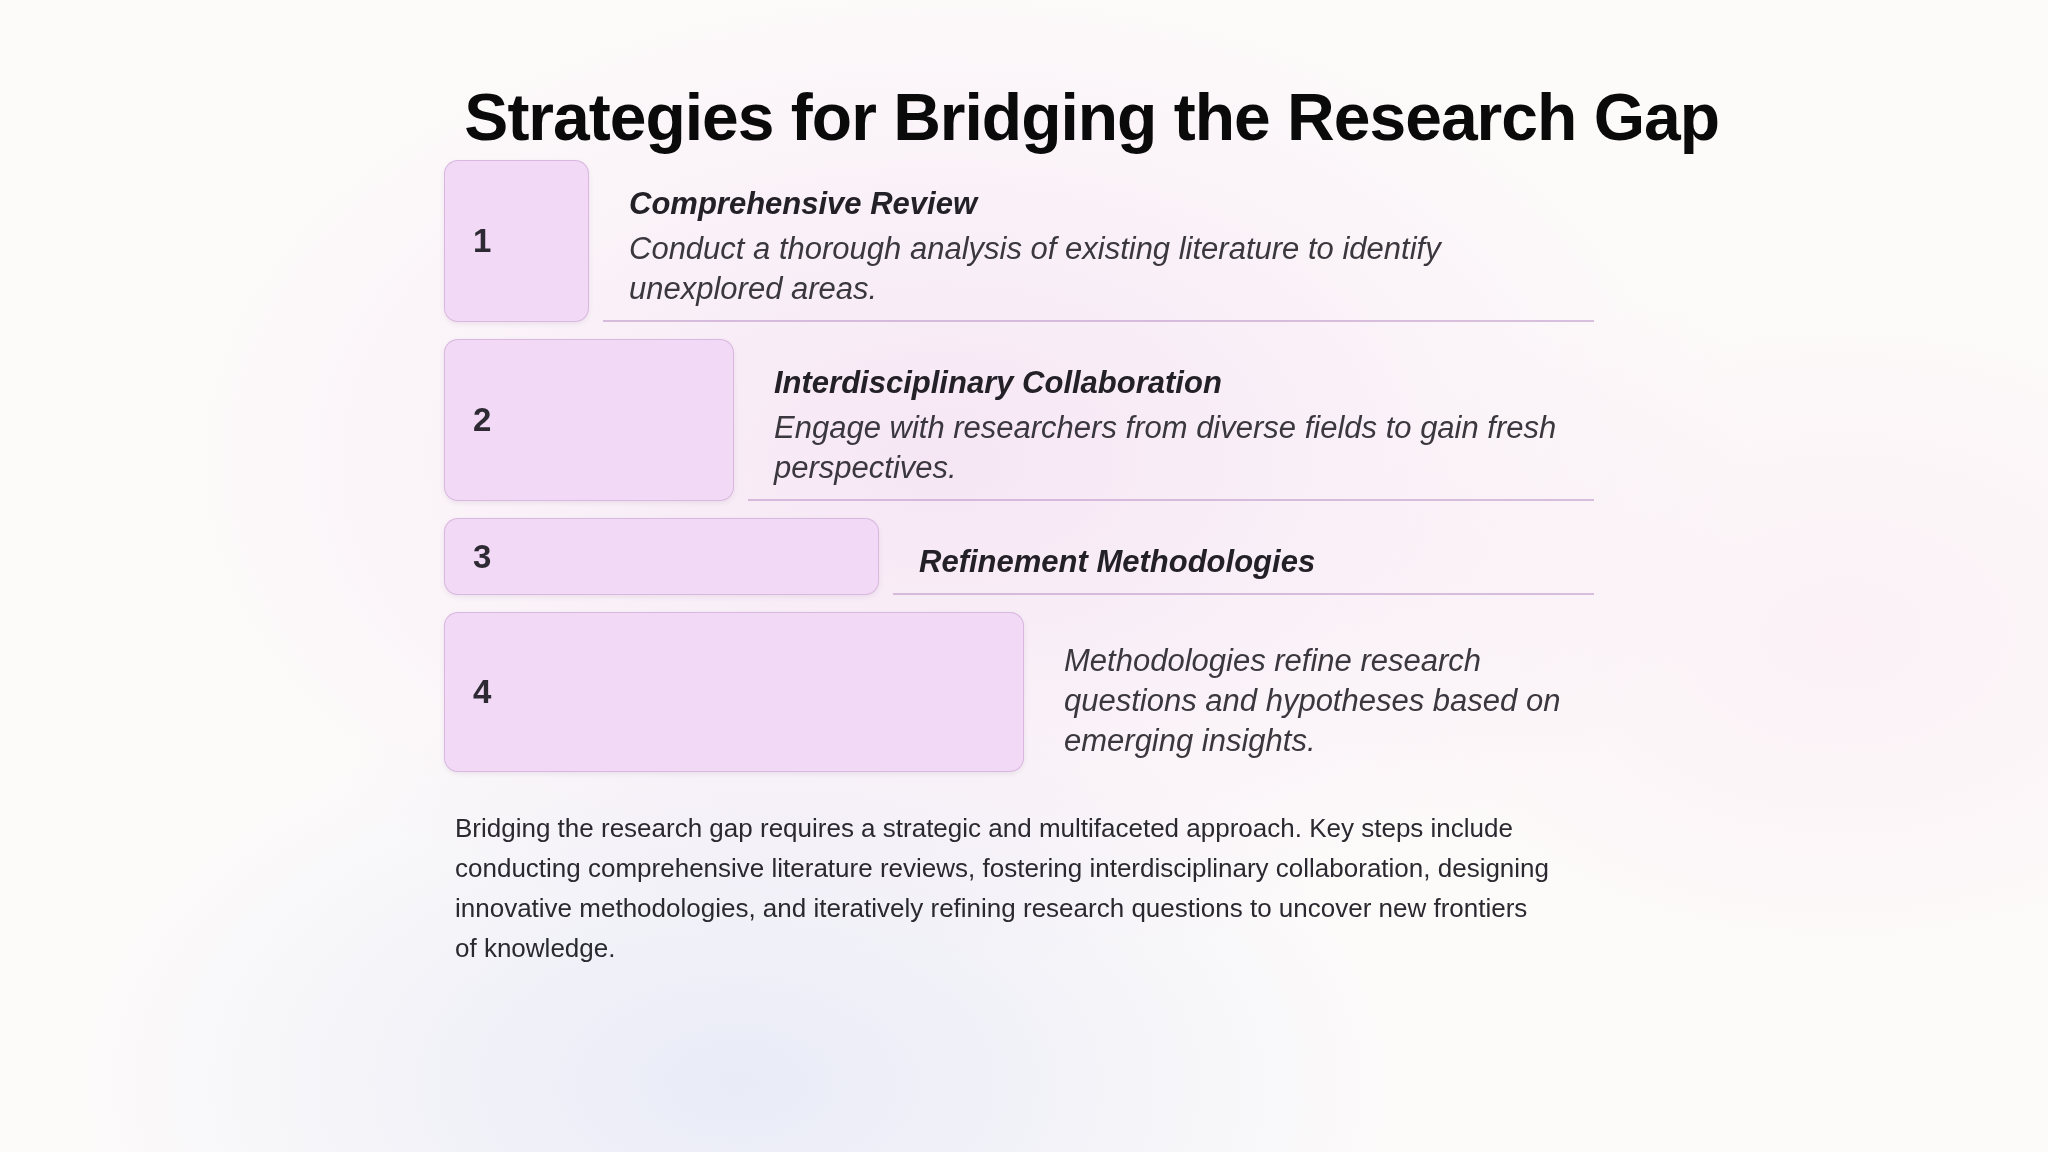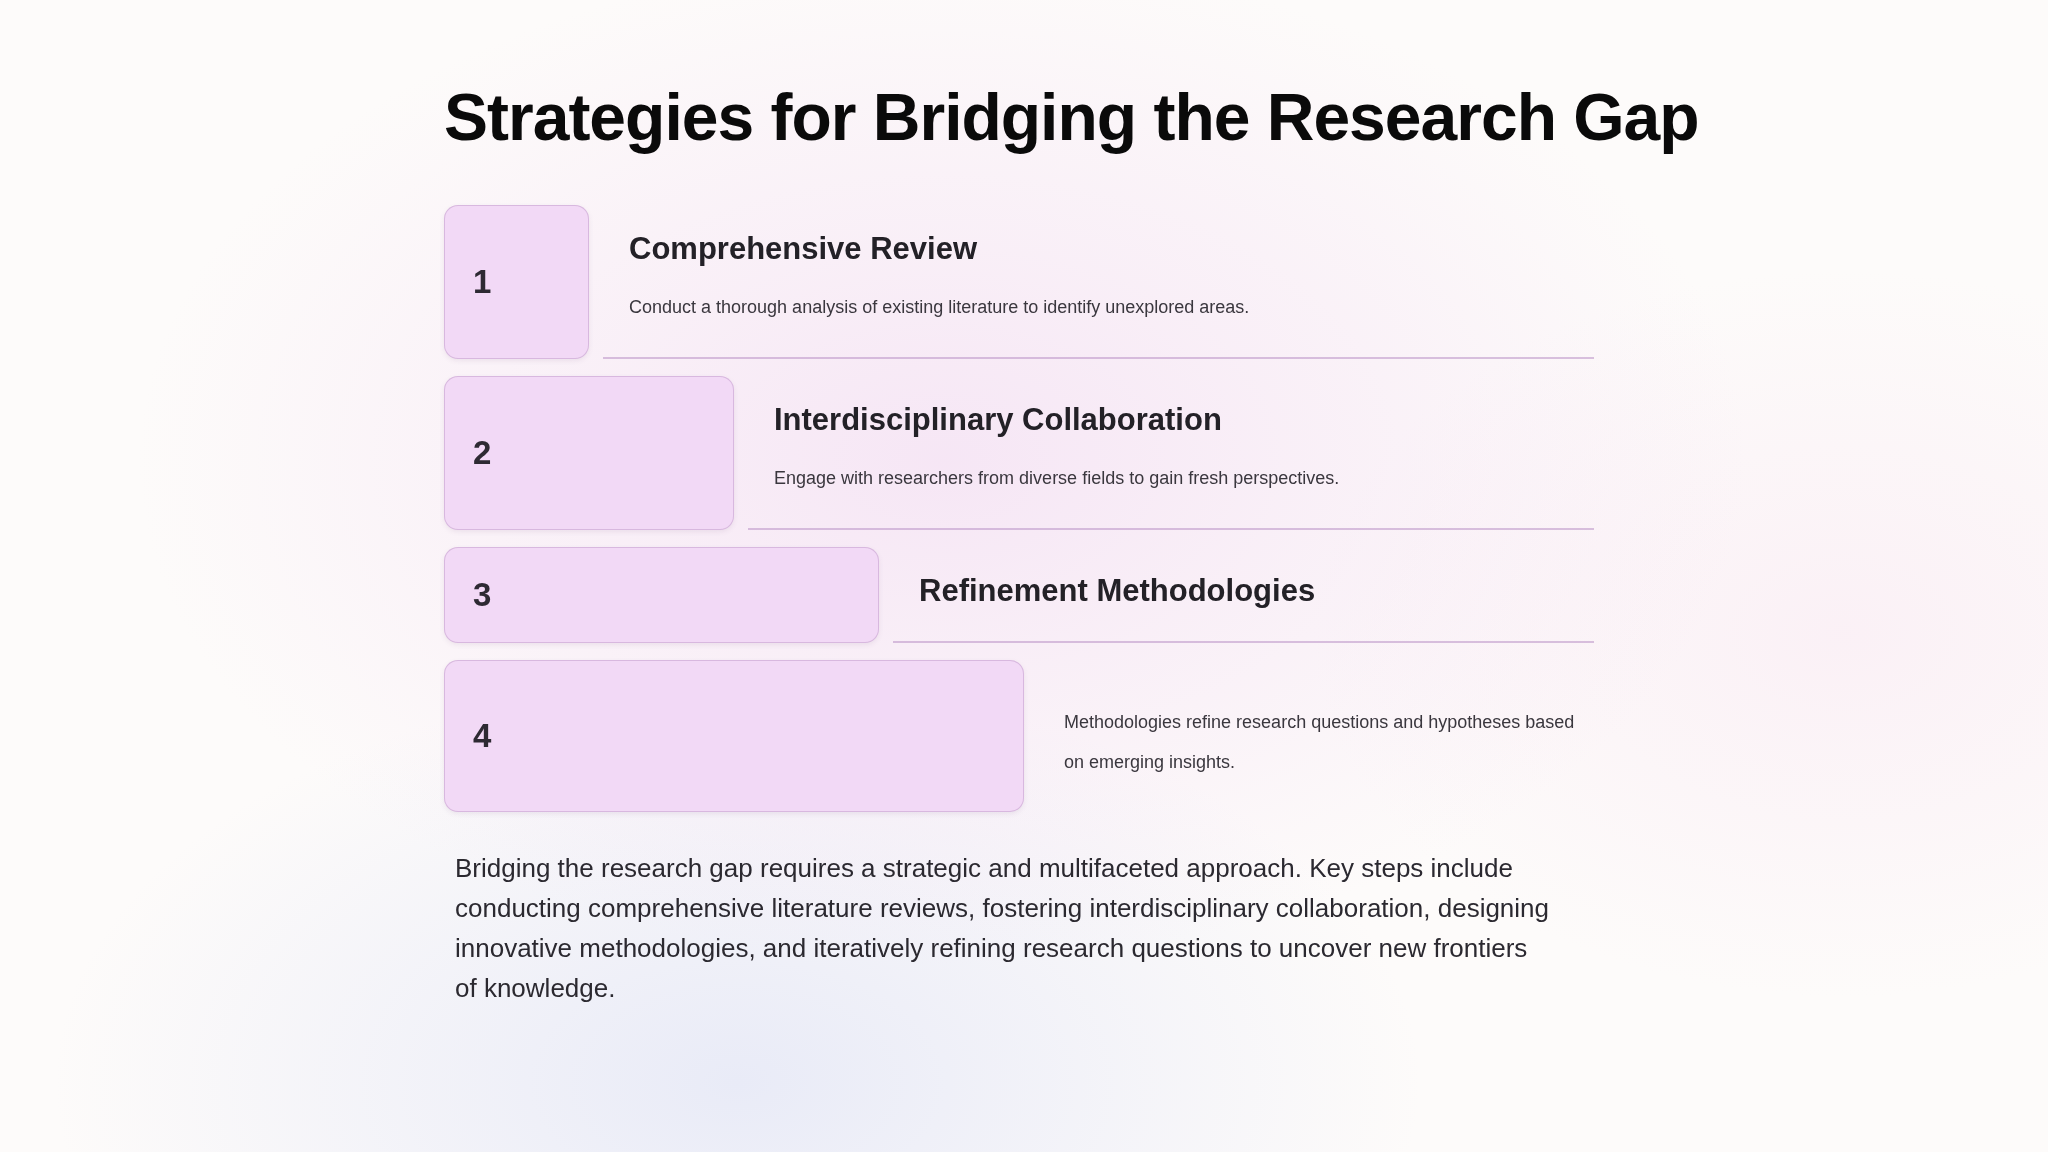--- a/index.html
+++ b/index.html
@@ -26,27 +26,26 @@
   .content {
     position: absolute;
     left: 444px;
     top: 0;
     width: 1275px;
     padding-top: 74px;
   }
 
   .page-title {
     width: 100%;
-    text-align: left;
+    text-align: right;
     font-size: 66px;
     line-height: 86px;
     font-weight: bold;
     color: #0a0a0a;
     letter-spacing: -1px;
-    margin-bottom: 45px;
   }
 
   .steps { width: 1150px; }
 
   .step { display: flex; align-items: stretch; margin-bottom: 17px; }
   .step:last-child { margin-bottom: 0; }
 
   .step-num-box {
     flex-shrink: 0;
     border-radius: 14px;
@@ -64,37 +63,38 @@
 
   .step-number {
     font-size: 33px;
     font-weight: bold;
     color: #2e2a33;
   }
 
   .step-body {
     flex: 1;
     margin-left: 14px;
-    padding: 24px 10px 30px 26px;
+    padding: 24px 10px 11px 26px;
     border-bottom: 2px solid rgba(186,146,199,0.55);
+    font-style: italic;
   }
   .step:last-child .step-body { border-bottom: none; }
 
   .step-title {
     font-size: 31px;
     line-height: 40px;
     font-weight: bold;
     color: #232127;
   }
 
   .step-desc {
-    font-size: 18px;
+    font-size: 31px;
     line-height: 40px;
     color: #3a373e;
-    margin-top: 18px;
+    margin-top: 5px;
   }
 
   .summary {
     margin-top: 36px;
     padding-left: 11px;
     max-width: 1110px;
     font-size: 26px;
     line-height: 40px;
     color: #2b2930;
   }

